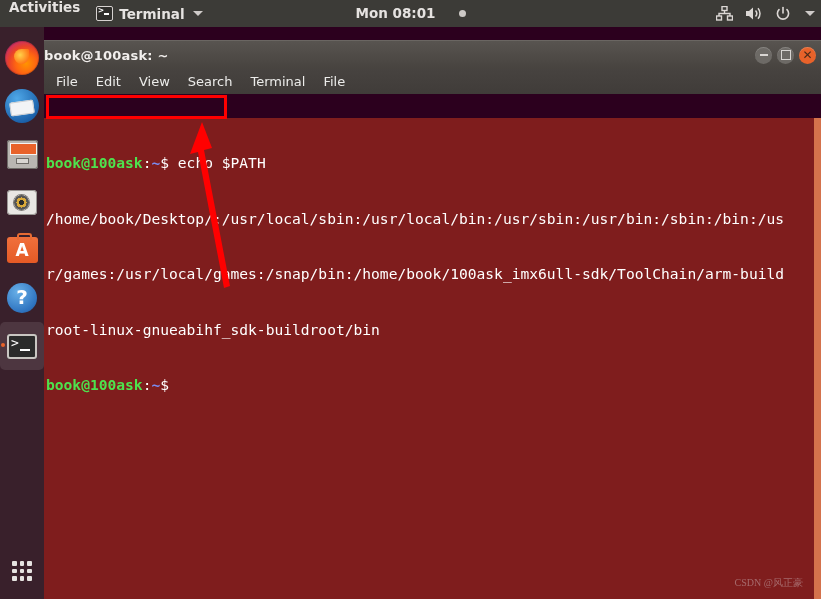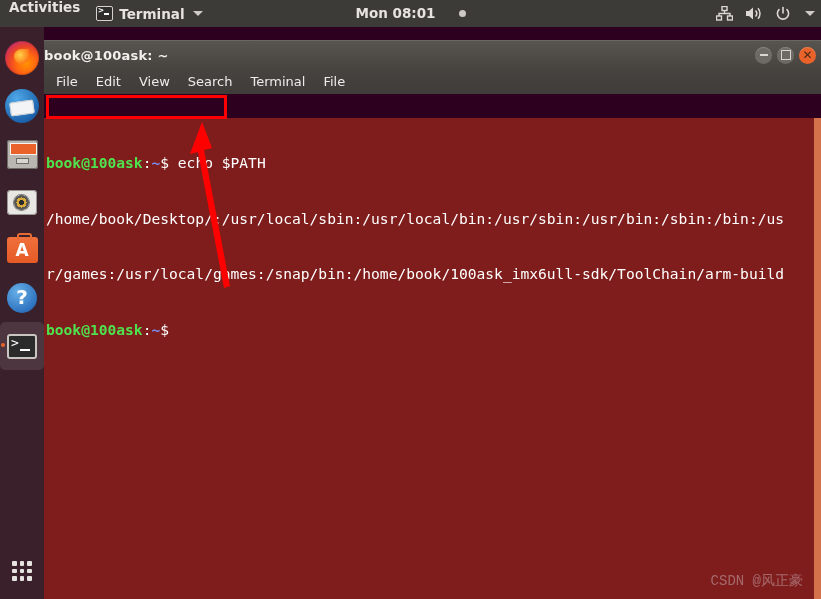--- a/index.html
+++ b/index.html
@@ -404,22 +404,22 @@
     font-size: 30px;
     font-family: "DejaVu Sans", "Liberation Sans", sans-serif;
     letter-spacing: 0.5px;
     white-space: nowrap;
   }
   #watermark {
     position: absolute;
     right: 18px; bottom: 9px;
     z-index: 23;
     color: rgba(220,210,215,0.42);
-    font-size: 14px;
-    font-family: Liberation Mono, monospace;
+    font-size: 10px;
+    font-family: Liberation Serif, serif;
     white-space: nowrap;
   }
 </style>
 </head>
 <body>
 
 <div id="screen">
 
   <div id="topbar">
     <div class="activities">Activities</div>
@@ -523,20 +523,21 @@
       <span class="mi">Search</span>
       <span class="mi">Terminal</span>
       <span class="mi">File</span>
     </div>
 
     <div id="termbody">
       <div id="termtext">
         <span class="ln"><span class="c-green">book@100ask</span><span class="c-white">:</span><span class="c-blue">~</span><span class="c-white">$ </span><span class="c-white">echo $PATH</span></span>
         <span class="ln c-white">/home/book/Desktop/:/usr/local/sbin:/usr/local/bin:/usr/sbin:/usr/bin:/sbin:/bin:/us</span>
         <span class="ln c-white">r/games:/usr/local/games:/snap/bin:/home/book/100ask_imx6ull-sdk/ToolChain/arm-build</span>
+        <span class="ln c-white">root-linux-gnueabihf_sdk-buildroot/bin</span>
         <span class="ln"><span class="c-green">book@100ask</span><span class="c-white">:</span><span class="c-blue">~</span><span class="c-white">$</span></span>
       </div>
       <div id="right-strip"></div>
     </div>
   </div>
 
   <div id="redbox"></div>
 
   <svg id="arrow" viewBox="0 0 80 190">
     <path d="M32 22 L20 54 L28 52 L54 188 L60 186 L34 50 L42 48 Z" fill="#ff0000"></path>

